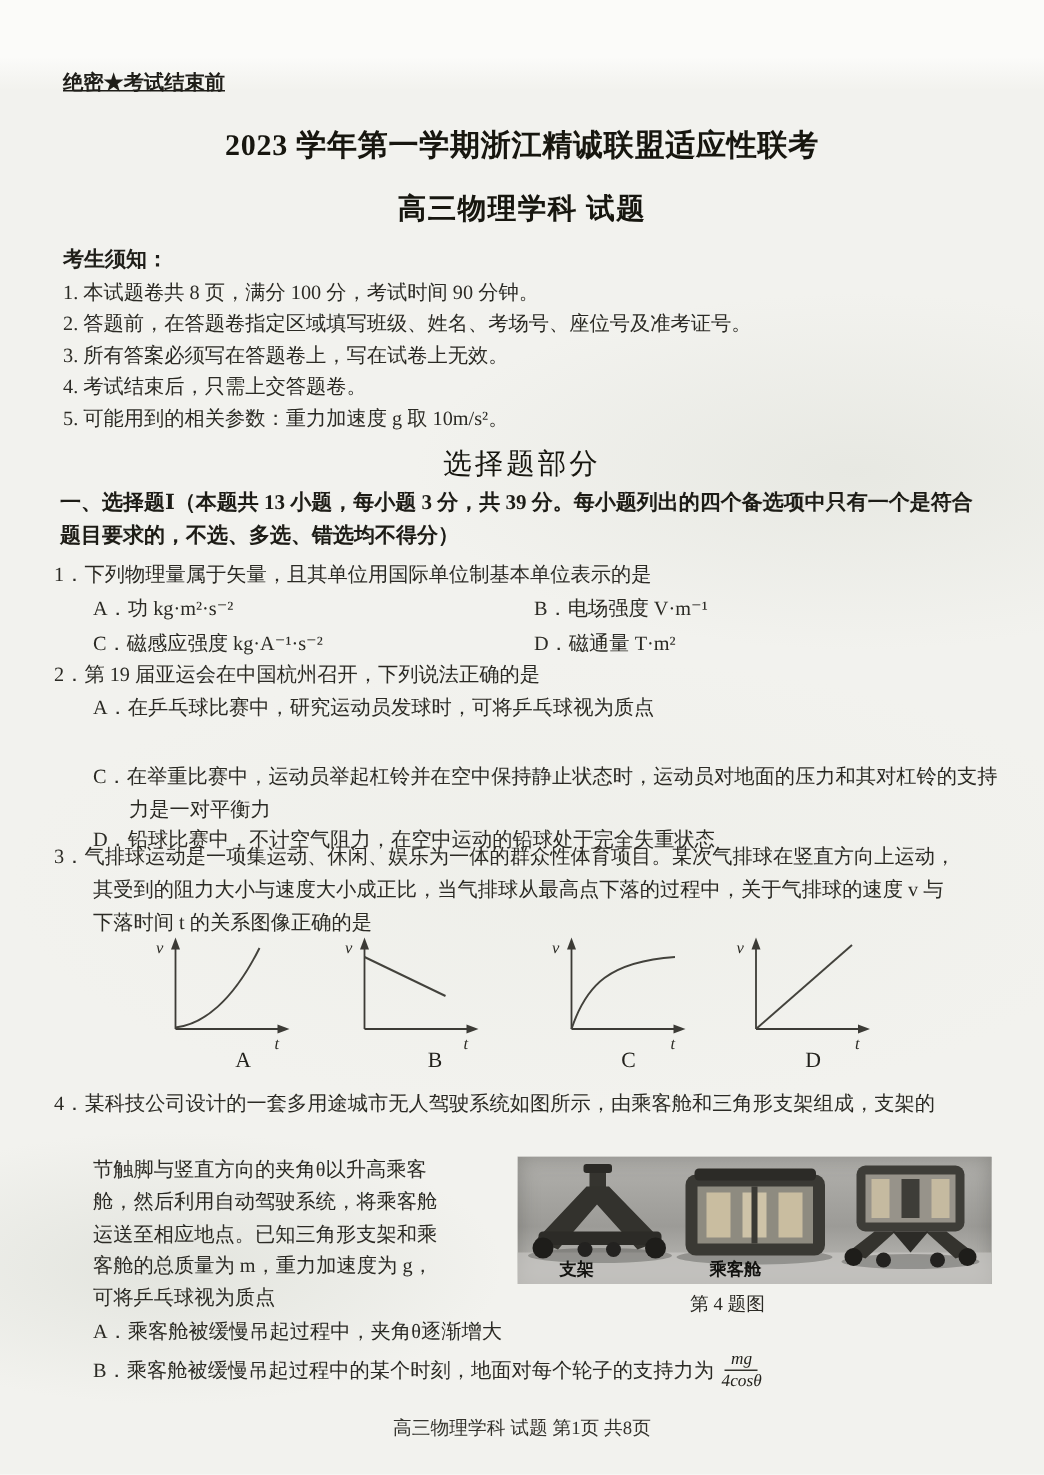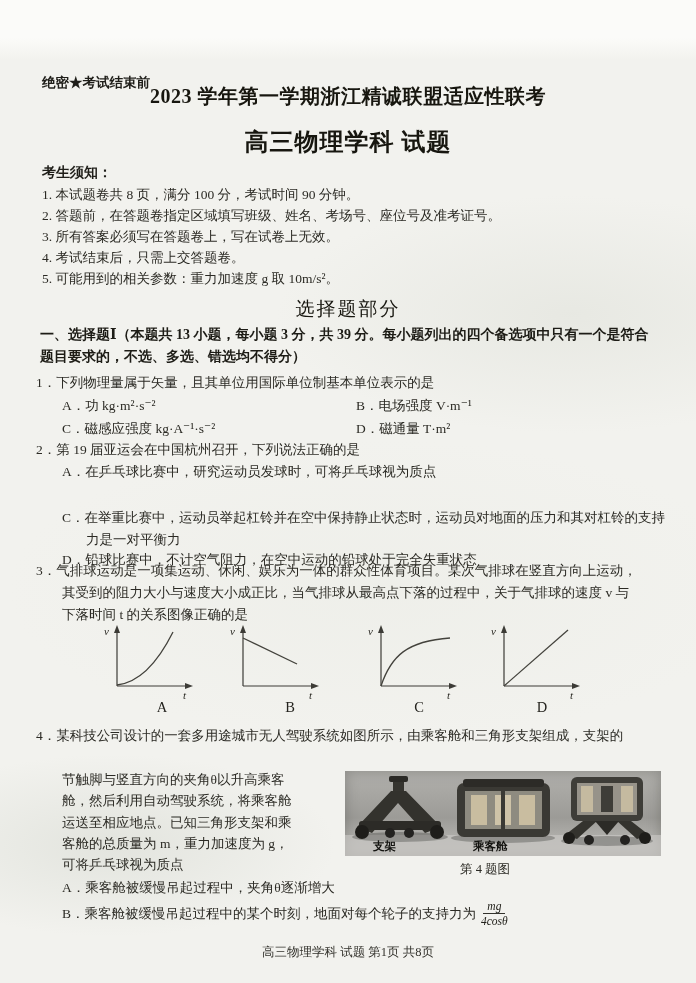--- a/index.html
+++ b/index.html
@@ -11,23 +11,23 @@
     font-family: "Liberation Serif", "DejaVu Serif", serif;
     color: #2b2a24;
     background-color: #f2f2ee;
     background-image:
       radial-gradient(ellipse 320px 130px at 16% 86%, rgba(214,217,209,0.55), rgba(214,217,209,0) 70%),
       radial-gradient(ellipse 420px 170px at 82% 32%, rgba(221,223,215,0.5), rgba(221,223,215,0) 70%),
       radial-gradient(ellipse 500px 200px at 55% 60%, rgba(236,237,231,0.6), rgba(236,237,231,0) 75%),
       linear-gradient(180deg, #fbfbf9 0px, #fbfbf9 38px, #f2f2ee 60px);
   }
   .abs { position: absolute; white-space: nowrap; }
-  .secrecy { left: 42px; top: 74px; font-size: 13.5px; font-weight: bold; color: #1f1e19; }
+  .secrecy { left: 42px; top: 46px; font-size: 13.5px; font-weight: bold; color: #1f1e19; text-decoration: underline; }
   .title { left: 0; right: 0; top: 83px; text-align: center; font-size: 20px; font-weight: bold; color: #17160f; letter-spacing: 0.5px; }
-  .subtitle { left: 0; right: 0; top: 126px; text-align: center; font-size: 24px; font-weight: bold; color: #17160f; letter-spacing: 1px; }
+  .subtitle { left: 0; right: 0; top: 126px; text-align: center; font-size: 19px; font-weight: bold; color: #17160f; letter-spacing: 1px; }
   .notice-head { left: 42px; top: 164px; font-size: 14px; font-weight: bold; color: #1f1e19; }
   .notice { left: 42px; font-size: 13.5px; }
   .section-title { left: 0; right: 0; top: 296px; text-align: center; font-size: 19px; font-weight: normal; color: #17160f; letter-spacing: 2px; }
   .intro { left: 40px; font-size: 14px; font-weight: bold; color: #1d1c16; }
   .stem { left: 36px; font-size: 13.5px; }
   .opt { left: 62px; font-size: 13.5px; }
   .opt2 { left: 356px; font-size: 13.5px; }
   .wrapopt {
     position: absolute; left: 62px; width: 592px; font-size: 13.5px;
     white-space: normal; line-height: 22px; padding-left: 24px; text-indent: -24px;

